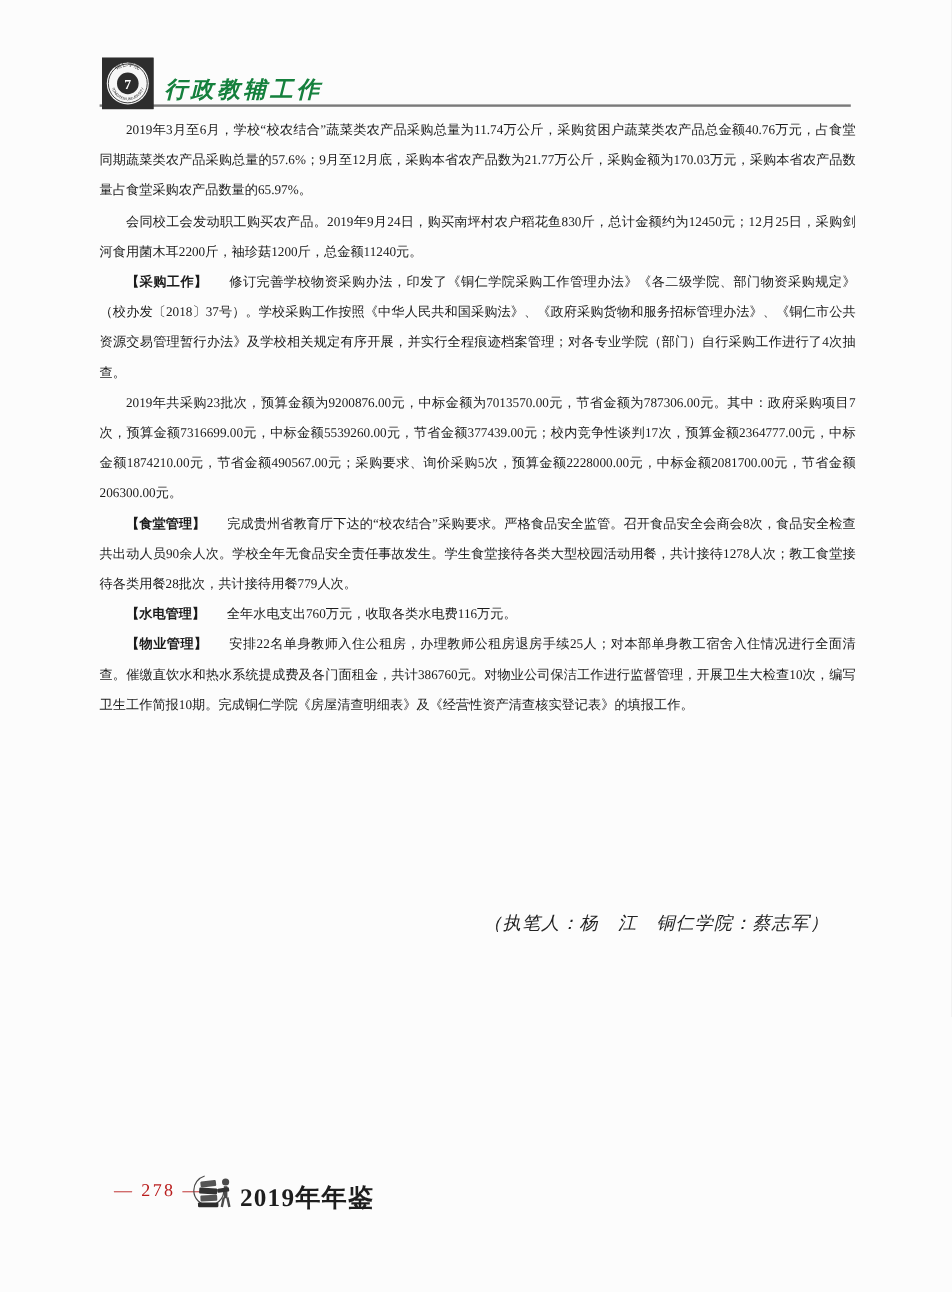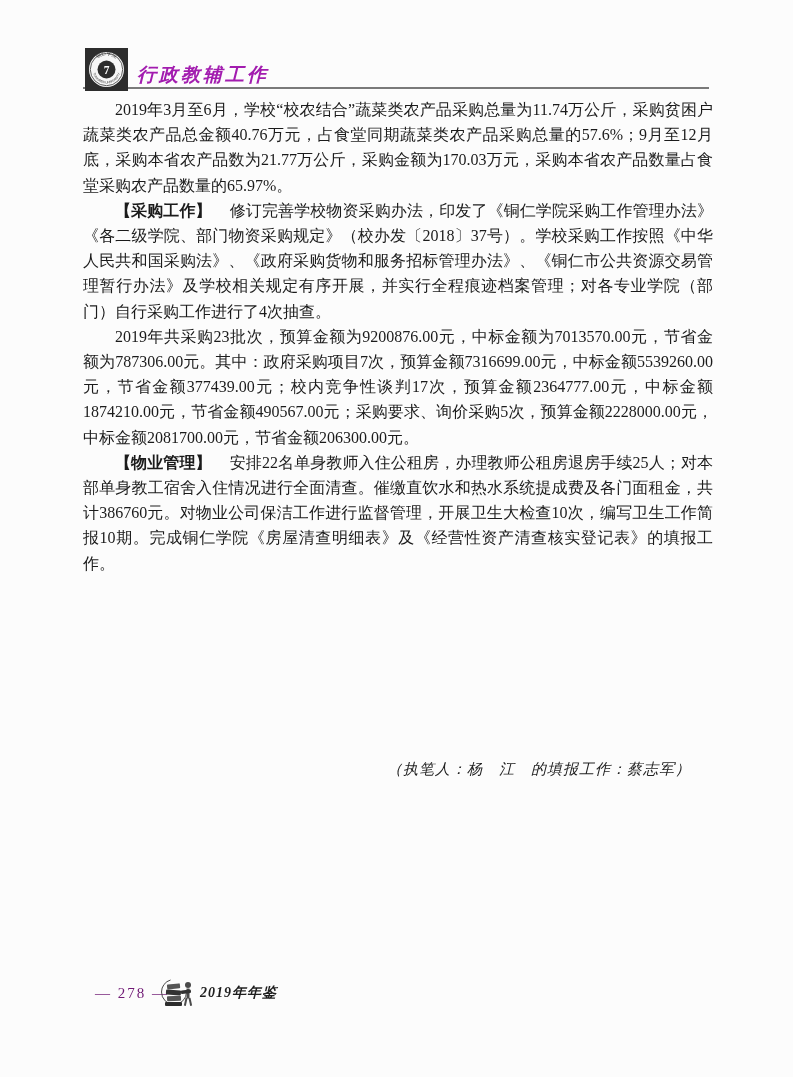--- a/index.html
+++ b/index.html
@@ -19,51 +19,51 @@
     width: 626px; height: 2px; background: #7a7a7a;
   }
   .logo-box {
     position: absolute; left: 85px; top: 48px;
     width: 43px; height: 43px; background: #2d2d2d;
     display: flex; align-items: center; justify-content: center;
   }
   .header-title {
     position: absolute; left: 137px; top: 62px;
     font-size: 19px; font-weight: bold; font-style: italic;
-    letter-spacing: 3px; color: #a21caf;
+    letter-spacing: 3px; color: #15803d;
   }
   
   .body-block {
     position: absolute; left: 83px; top: 97px; width: 630px;
-    font-size: 16px; line-height: 25.2px;
+    font-size: 11px; line-height: 25.2px;
     text-align: justify;
   }
   .para { margin: 0; text-indent: 2em; }
   .para-heading {
     font-family: "Liberation Sans", sans-serif;
     font-weight: bold;
   }
   .para-heading:not(:empty) { margin-right: 18px; }
   .attribution {
     position: absolute; left: 83px; top: 760px; width: 630px;
     text-align: right; padding-right: 22px; box-sizing: border-box;
     font-size: 15px; font-style: italic; letter-spacing: 1px; color: #222;
   }
   
   .page-footer {
     position: absolute; left: 0; top: 975px; width: 100%; height: 40px;
   }
   .folio {
     position: absolute; left: 95px; top: 10px;
-    font-size: 15px; letter-spacing: 2px; color: #701a75;
+    font-size: 15px; letter-spacing: 2px; color: #b91c1c;
   }
   .yearbook-logo { position: absolute; left: 160px; top: 0; width: 36px; height: 38px; }
   .yearbook-title {
     position: absolute; left: 200px; top: 9px;
-    font-size: 14px; font-weight: bold; font-style: italic;
+    font-size: 21px; font-weight: bold; 
     letter-spacing: 1px; color: #1e1e1e;
   }
 </style>
 </head>
 <body>
 
 <div class="page">
 
   <div class="page-header">
     <div class="header-rule"></div>
@@ -84,26 +84,29 @@
         <text font-size="3.2" fill="#2d2d2d" font-family="Liberation Sans, sans-serif">
           <textPath href="#arcBottom" startOffset="50%" text-anchor="middle">TONGREN UNIVERSITY</textPath>
         </text>
       </svg>
     </div>
     <div class="header-title">行政教辅工作</div>
   </div>
 
   <div class="body-block">
     <p class="para"><span class="para-heading"></span><span>2019年3月至6月，学校“校农结合”蔬菜类农产品采购总量为11.74万公斤，采购贫困户蔬菜类农产品总金额40.76万元，占食堂同期蔬菜类农产品采购总量的57.6%；9月至12月底，采购本省农产品数为21.77万公斤，采购金额为170.03万元，采购本省农产品数量占食堂采购农产品数量的65.97%。</span></p>
+    <p class="para"><span class="para-heading"></span><span>会同校工会发动职工购买农产品。2019年9月24日，购买南坪村农户稻花鱼830斤，总计金额约为12450元；12月25日，采购剑河食用菌木耳2200斤，袖珍菇1200斤，总金额11240元。</span></p>
     <p class="para"><span class="para-heading">【采购工作】</span><span>修订完善学校物资采购办法，印发了《铜仁学院采购工作管理办法》《各二级学院、部门物资采购规定》（校办发〔2018〕37号）。学校采购工作按照《中华人民共和国采购法》、《政府采购货物和服务招标管理办法》、《铜仁市公共资源交易管理暂行办法》及学校相关规定有序开展，并实行全程痕迹档案管理；对各专业学院（部门）自行采购工作进行了4次抽查。</span></p>
     <p class="para"><span class="para-heading"></span><span>2019年共采购23批次，预算金额为9200876.00元，中标金额为7013570.00元，节省金额为787306.00元。其中：政府采购项目7次，预算金额7316699.00元，中标金额5539260.00元，节省金额377439.00元；校内竞争性谈判17次，预算金额2364777.00元，中标金额1874210.00元，节省金额490567.00元；采购要求、询价采购5次，预算金额2228000.00元，中标金额2081700.00元，节省金额206300.00元。</span></p>
+    <p class="para"><span class="para-heading">【食堂管理】</span><span>完成贵州省教育厅下达的“校农结合”采购要求。严格食品安全监管。召开食品安全会商会8次，食品安全检查共出动人员90余人次。学校全年无食品安全责任事故发生。学生食堂接待各类大型校园活动用餐，共计接待1278人次；教工食堂接待各类用餐28批次，共计接待用餐779人次。</span></p>
+    <p class="para"><span class="para-heading">【水电管理】</span><span>全年水电支出760万元，收取各类水电费116万元。</span></p>
     <p class="para"><span class="para-heading">【物业管理】</span><span>安排22名单身教师入住公租房，办理教师公租房退房手续25人；对本部单身教工宿舍入住情况进行全面清查。催缴直饮水和热水系统提成费及各门面租金，共计386760元。对物业公司保洁工作进行监督管理，开展卫生大检查10次，编写卫生工作简报10期。完成铜仁学院《房屋清查明细表》及《经营性资产清查核实登记表》的填报工作。</span></p>
   </div>
 
-  <div class="attribution">（执笔人：杨　江　的填报工作：蔡志军）</div>
+  <div class="attribution">（执笔人：杨　江　铜仁学院：蔡志军）</div>
 
   <div class="page-footer">
     <div class="folio"><span>—</span> <span>278</span> <span>—</span></div>
     <div class="yearbook-logo">
       <svg width="36" height="38" viewBox="0 0 36 38">
         <circle cx="14" cy="17" r="12.5" fill="none" stroke="#4a4a4a" stroke-width="1" stroke-dasharray="55 24"></circle>
         <rect x="7" y="9" width="13" height="5" rx="1" fill="#555" transform="rotate(-6 13 11)"></rect>
         <rect x="6" y="15" width="15" height="5" rx="1" fill="#333" transform="rotate(4 13 17)"></rect>
         <rect x="7" y="21" width="14" height="5" rx="1" fill="#555" transform="rotate(-3 14 23)"></rect>
         <rect x="5" y="27" width="17" height="4" rx="1" fill="#2c2c2c"></rect>

